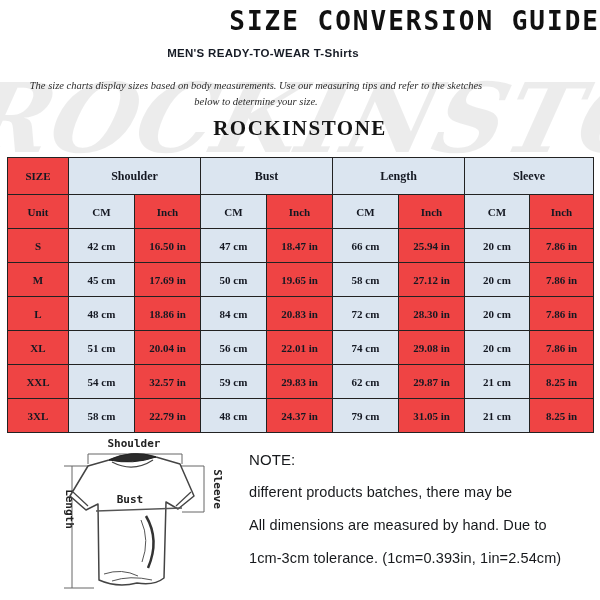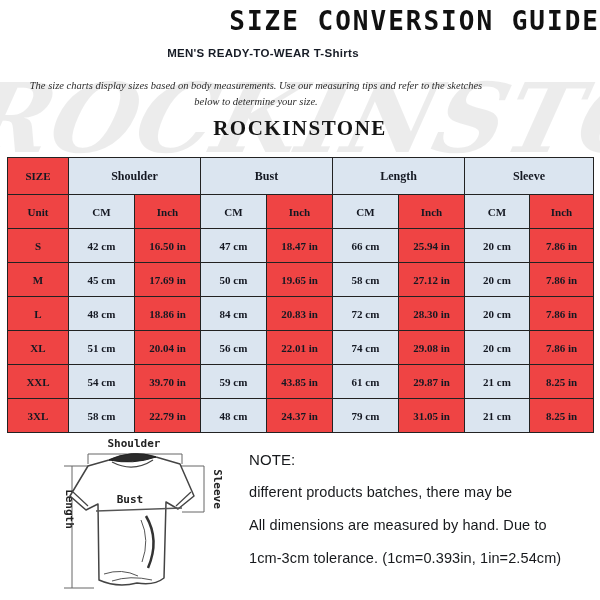--- a/index.html
+++ b/index.html
@@ -166,24 +166,24 @@
       <td class="cm">56 cm</td>
       <td>22.01 in</td>
       <td class="cm">74 cm</td>
       <td>29.08 in</td>
       <td class="cm">20 cm</td>
       <td>7.86 in</td>
     </tr>
     <tr>
       <td>XXL</td>
       <td class="cm">54 cm</td>
-      <td>39.70 in</td>
+      <td>32.57 in</td>
       <td class="cm">59 cm</td>
-      <td>43.85 in</td>
-      <td class="cm">61 cm</td>
+      <td>29.83 in</td>
+      <td class="cm">62 cm</td>
       <td>29.87 in</td>
       <td class="cm">21 cm</td>
       <td>8.25 in</td>
     </tr>
     <tr>
       <td>3XL</td>
       <td class="cm">58 cm</td>
       <td>22.79 in</td>
       <td class="cm">48 cm</td>
       <td>24.37 in</td>

